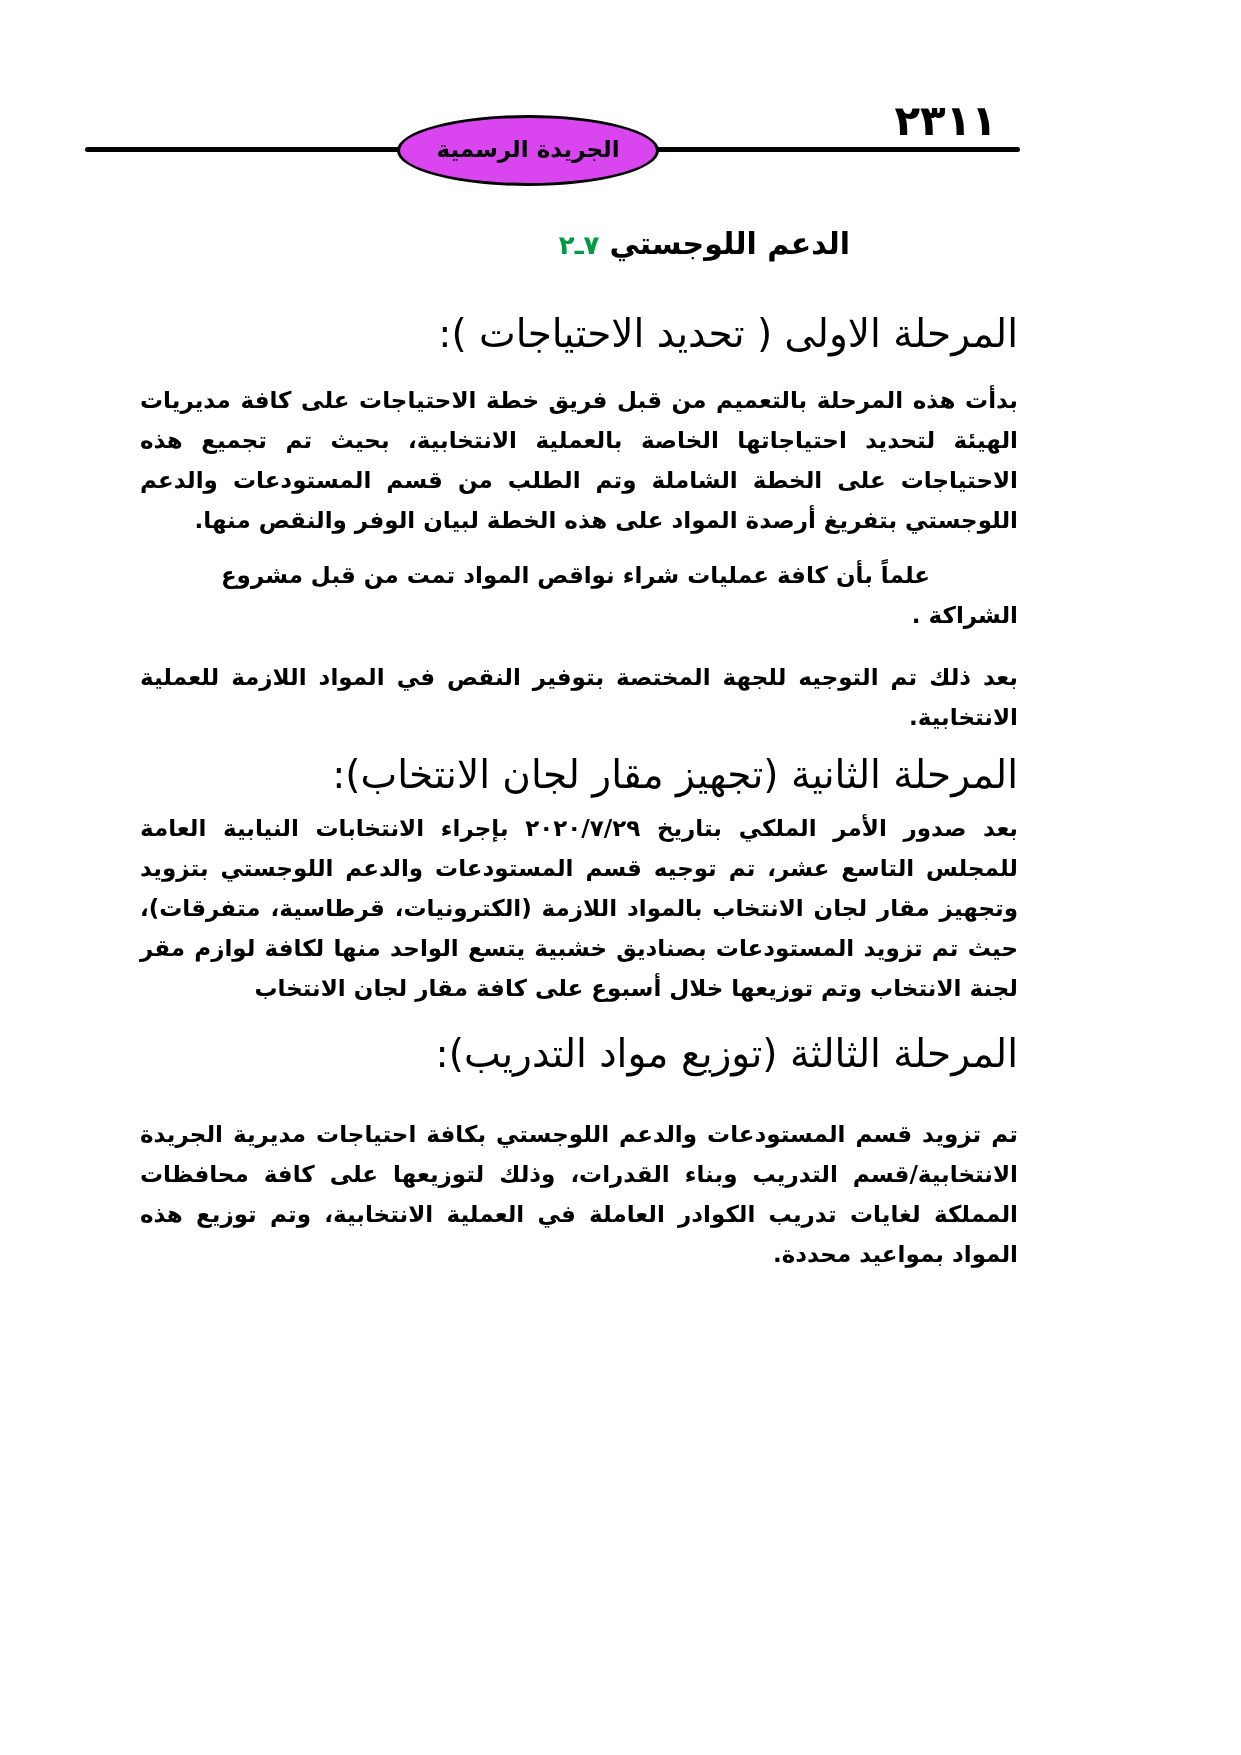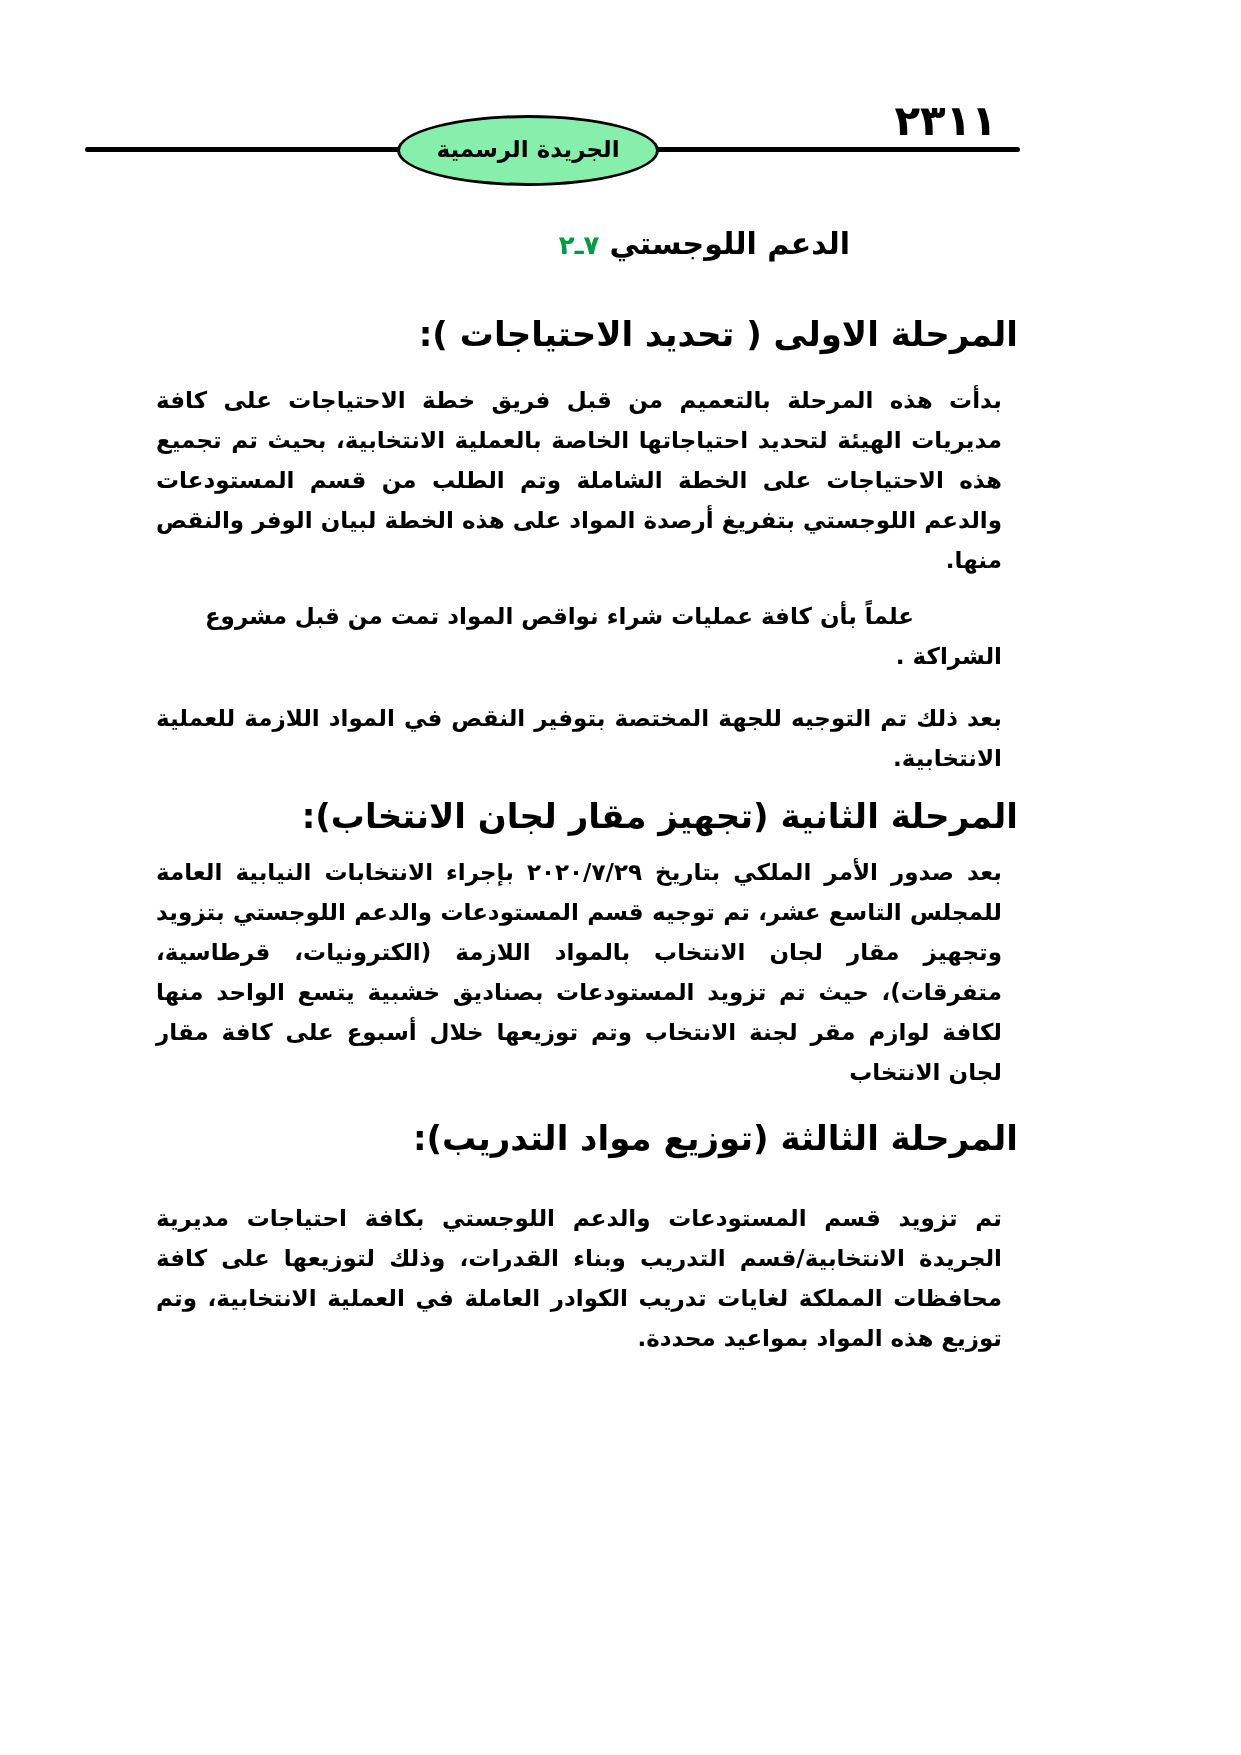--- a/index.html
+++ b/index.html
@@ -32,21 +32,21 @@
     height: 5px;
     background: #000;
     border-radius: 3px;
   }
   .gazette-badge {
     position: absolute;
     top: 115px;
     left: 397px;
     width: 262px;
     height: 71px;
-    background: #86efac;
+    background: #d946ef;
     border: 3px solid #000000;
     border-radius: 50%;
     display: flex;
     align-items: center;
     justify-content: center;
   }
   .gazette-badge .badge-text {
     font-size: 23px;
     font-weight: 700;
     direction: rtl;
@@ -81,31 +81,31 @@
   
   .content {
     position: absolute;
     top: 302px;
     right: 223px;
     width: 878px;
     direction: rtl;
     text-align: right;
   }
   .stage-heading {
-    font-size: 34px;
-    font-weight: 700;
+    font-size: 39px;
+    font-weight: 400;
     line-height: 40px;
     margin: 0;
   }
   .body-p {
     font-size: 23px;
     font-weight: 700;
     line-height: 40px;
     text-align: justify;
-    margin: 16px;
+    margin: 0;
   }
   .h-first   { margin: 12px 0 26px 0; }
   .p-gap     { margin-top: 22px; }
   .p-gap-sm  { margin-top: 15px; }
   .p-indent  { text-indent: 88px; text-align: right; }
   .h-second  { margin: 18px 0 13px 0; }
   .h-third   { margin: 26px 0 40px 0; }
 </style>
 </head>
 <body>

